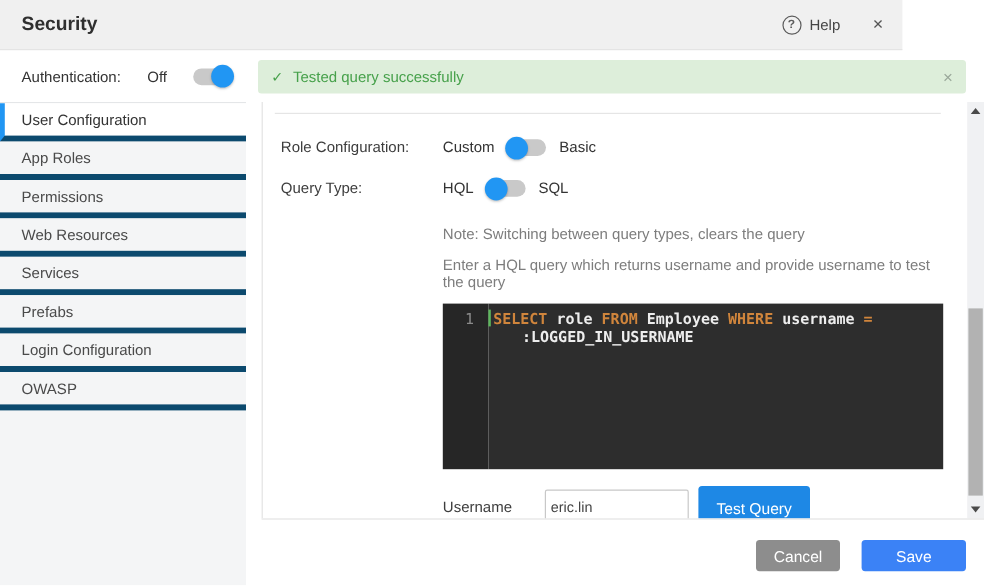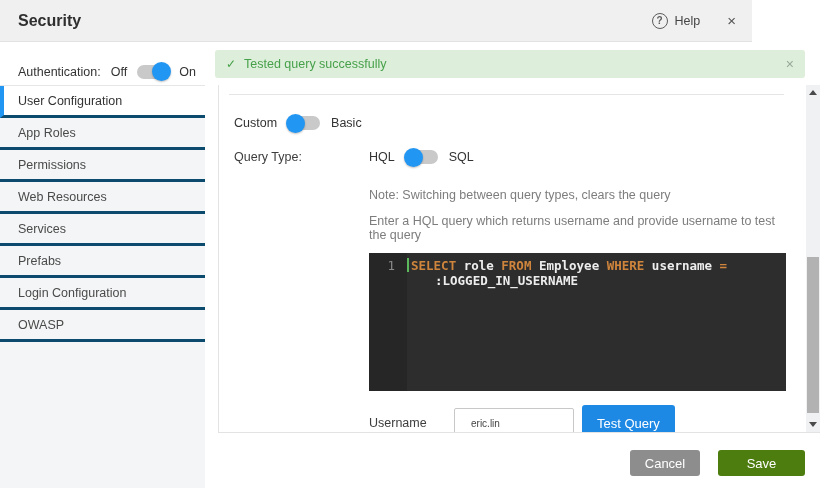--- a/index.html
+++ b/index.html
@@ -9,37 +9,37 @@
   
   .header { position:absolute; left:0; top:0; width:752px; height:42px; background:#f0f0f0; border-bottom:1px solid #e2e2e2; display:flex; align-items:center; }
   .title { margin-left:18px; font-size:16px; font-weight:600; color:#2f2f2f; }
   .header-right { margin-left:auto; margin-right:16px; display:flex; align-items:center; gap:7px; }
   .help-icon { width:16px; height:16px; border:1.4px solid #5c5c5c; border-radius:50%; color:#5c5c5c; font-size:10px; display:flex; align-items:center; justify-content:center; font-weight:600; }
   .help-label { font-size:12.5px; color:#454545; margin-right:20px; }
   .win-close { font-size:15px; color:#555; line-height:1; cursor:default; }
 
   
   .subheader { position:absolute; left:0; top:42px; width:820px; height:43px; background:#fff; }
-  .auth-group { position:absolute; left:18px; top:8px; height:43px; display:flex; align-items:center; gap:10px; }
+  .auth-group { position:absolute; left:18px; top:0; height:43px; display:flex; align-items:center; gap:22px; }
   .auth-label { font-size:12.5px; color:#333; }
   .tgl-txt { font-size:12.5px; color:#333; }
 
   .toggle { position:relative; width:32px; height:14px; background:#c9c9c9; border-radius:7px; display:inline-block; }
   .toggle .knob { position:absolute; top:-2.5px; width:19px; height:19px; border-radius:50%; background:#2196f3; box-shadow:0 1px 2px rgba(0,0,0,.25); }
   .toggle.knob-right .knob { right:-2px; }
   .toggle.knob-left  .knob { left:-2px; }
 
   .banner { position:absolute; left:215px; top:8px; width:590px; height:28px; background:#ddeeda; border-radius:3px; display:flex; align-items:center; padding:0 11px; }
   .banner-check { color:#47a14b; font-size:12px; margin-right:8px; }
   .banner-msg { color:#47a14b; font-size:12.5px; }
   .banner-close { margin-left:auto; color:#9aa89a; font-size:14px; line-height:1; }
 
   
   .sidebar { position:absolute; left:0; top:85px; width:205px; bottom:0; background:#f4f5f6; border-top:1px solid #e4e6e8; }
-  .side-item { position:relative; height:32px; display:flex; align-items:center; padding-left:18px; font-size:12.5px; color:#4a4a4a; background:#f4f5f6; border-bottom:3px solid #0c4a6e; cursor:default; }
+  .side-item { position:relative; height:32px; display:flex; align-items:center; padding-left:18px; font-size:12.5px; color:#4a4a4a; background:#f4f5f6; border-bottom:5px solid #0c4a6e; cursor:default; }
   .side-item.active { background:#fff; color:#333; padding-left:14px; border-left:4px solid #2196f3; }
 
   
   .panel { position:absolute; left:218px; top:85px; width:572px; height:347px; background:#fff; border-left:1px solid #e3e3e3; }
   .panel-divider { height:1px; background:#e5e5e5; margin:9px 6px 0 10px; }
   .row { display:flex; align-items:center; margin-left:15px; height:28px; }
   .row-role { margin-top:14px; }
   .row-query { margin-top:6px; }
   .row .lbl { width:135px; font-size:12.5px; color:#3d3d3d; }
   .opt-group { display:flex; align-items:center; gap:11px; }
@@ -52,35 +52,35 @@
   .gutter { width:38px; background:#262626; color:#8a8a8a; text-align:right; padding:5px 12px 0 0; font-weight:normal; }
   .code-area { flex:1; background:#2d2d2d; color:#ededed; padding:5px 8px 0 4px; overflow:hidden; }
   .code-line { line-height:15px; white-space:pre; }
   .code-line.wrap { padding-left:24px; }
   .kw { color:#d0853c; }
   .caret { position:absolute; left:38px; top:5px; width:2px; height:14px; background:#5cb85c; }
 
   
   .uname-row { display:flex; align-items:center; margin:14px 0 0 150px; }
   .uname-lbl { width:85px; font-size:12.5px; color:#3d3d3d; }
-  .uname-input { width:120px; height:31px; border:1px solid #c8c8c8; border-radius:2px; font-size:10px; color:#444; padding:0 16px; font-family:"Liberation Sans", sans-serif; outline:none; }
+  .uname-input { width:120px; height:31px; border:1px solid #c8c8c8; border-radius:2px; font-size:12px; color:#444; padding:0 4px; font-family:"Liberation Sans", sans-serif; outline:none; }
   .btn-test { margin-left:8px; height:36px; padding:0 15px; background:#1e88e5; color:#fff; border:none; border-radius:3px; font-size:13px; font-family:"Liberation Sans", sans-serif; cursor:default; }
 
   
   .scrollbar { position:absolute; right:0; top:85px; width:14px; height:347px; background:#f0f1f3; }
   .sb-arrow { position:absolute; left:3px; width:0; height:0; border-left:4px solid transparent; border-right:4px solid transparent; }
   .sb-up { top:5px; border-bottom:5px solid #4a4a4a; }
   .sb-down { bottom:5px; border-top:5px solid #4a4a4a; }
   .sb-thumb { position:absolute; left:1px; top:172px; width:12px; height:156px; background:#b2b2b2; }
 
   
   .footer { position:absolute; left:218px; right:0; top:432px; bottom:0; background:#fff; border-top:1px solid #e3e3e3; display:flex; justify-content:flex-end; align-items:flex-start; padding:17px 15px 0 0; gap:18px; }
   .btn { height:26px; border:none; border-radius:3px; color:#fff; font-size:13px; font-family:"Liberation Sans", sans-serif; cursor:default; }
   .btn-cancel { width:70px; background:#8d8d8d; }
-  .btn-save { width:87px; background:#4d7c0f; }
+  .btn-save { width:87px; background:#3b82f6; }
 </style>
 </head>
 <body>
 
 <div class="app">
 
   <div class="header">
     <div class="title">Security</div>
     <div class="header-right">
       <span class="help-icon">?</span>
@@ -129,20 +129,21 @@
       </div>
       <div class="side-item">
         <span>OWASP</span>
       </div>
     </div>
 
   <div class="panel">
     <div class="panel-divider"></div>
 
     <div class="row row-role">
+      <span class="lbl">Role Configuration:</span>
       <span class="opt-group">
         <span class="tgl-txt">Custom</span>
         <span class="toggle knob-left">
             <span class="knob"></span>
           </span>
         <span class="tgl-txt">Basic</span>
       </span>
     </div>
 
     <div class="row row-query">

